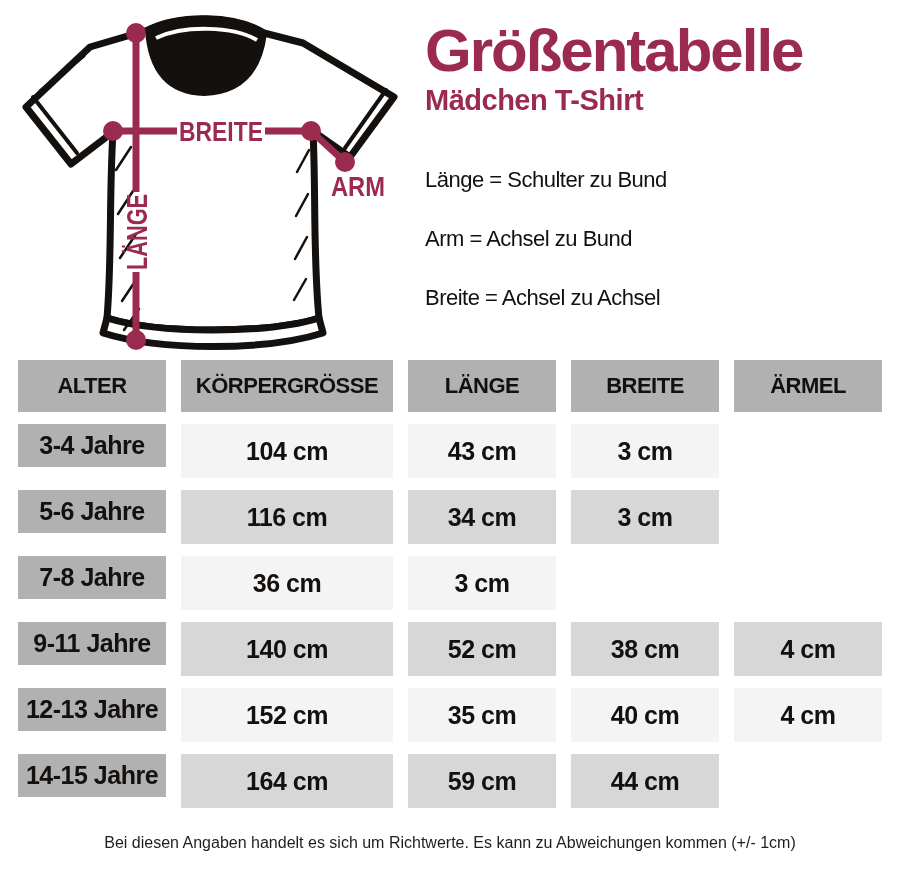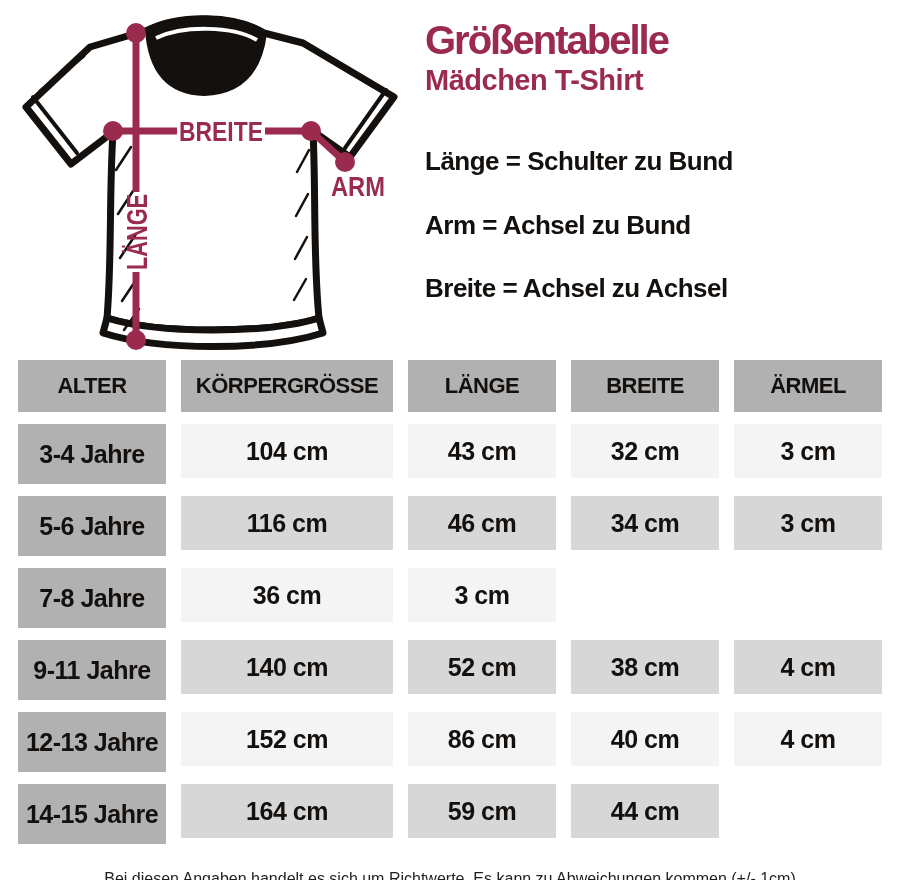--- a/index.html
+++ b/index.html
@@ -16,50 +16,50 @@
     width:900px;height:880px;overflow:hidden;background:#fff;
     font-family:"Liberation Sans",sans-serif;color:var(--ink);
   }
   .page{position:relative;width:900px;height:880px}
 
   
   .top{position:relative;height:358px}
   .diagram{position:absolute;left:0;top:0;width:420px;height:358px}
   .info{position:absolute;left:425px;top:20px;width:465px}
   .title{
-    margin:0;font-size:40px;line-height:1.04;font-weight:bold;
+    margin:0;font-size:60px;line-height:1.04;font-weight:bold;
     letter-spacing:-2px;color:var(--accent);
   }
   .subtitle{
     margin:3px 0 0;font-size:29px;line-height:1.05;font-weight:bold;
     letter-spacing:-0.5px;color:var(--accent);
   }
   .defs{margin-top:52px}
   .defs p{
-    margin:0 0 35px;font-size:26px;line-height:1.1;font-weight:bold;
+    margin:0 0 35px;font-size:22px;line-height:1.1;font-weight:normal;
     letter-spacing:-0.5px;color:var(--ink);
   }
   .meas line{stroke:var(--accent);stroke-width:7}
   .meas circle{fill:var(--accent)}
   .meas text{fill:var(--accent);font-weight:bold;font-family:"Liberation Sans",sans-serif}
 
   
   .size-table{width:864px;margin:2px auto 0}
   .thead,.trow{
     display:grid;
     grid-template-columns:148px 212px 148px 148px 148px;
     column-gap:15px;
     margin-bottom:12px;
   }
   .cell{
     display:flex;align-items:center;justify-content:center;
     font-weight:bold;font-size:25px;letter-spacing:-0.5px;color:var(--ink);
   }
   .th{height:52px;background:var(--header-gray);font-size:22px}
-  .age{height:60px;background:var(--header-gray)}
+  .age{height:43px;background:var(--header-gray)}
   .val{height:54px;background:var(--row-light)}
   .trow.alt .val{background:var(--row-gray)}
 
   
   .footnote{
     margin:26px 0 0;text-align:center;font-size:16px;font-weight:normal;
     color:var(--note);letter-spacing:0;
   }
 </style>
 </head>
@@ -134,46 +134,44 @@
         <div class="cell th">KÖRPERGRÖSSE</div>
         <div class="cell th">LÄNGE</div>
         <div class="cell th">BREITE</div>
         <div class="cell th">ÄRMEL</div>
       </div>
     <div id="tbody">
         <div class="trow">
           <div class="cell age">3-4 Jahre</div>
           <div class="cell val">104 cm</div>
           <div class="cell val">43 cm</div>
-          <div class="cell val">32 cm</div>
           <div class="cell val">3 cm</div>
         </div>
         <div class="trow alt">
           <div class="cell age">5-6 Jahre</div>
           <div class="cell val">116 cm</div>
-          <div class="cell val">46 cm</div>
           <div class="cell val">34 cm</div>
           <div class="cell val">3 cm</div>
         </div>
         <div class="trow">
           <div class="cell age">7-8 Jahre</div>
           <div class="cell val">36 cm</div>
           <div class="cell val">3 cm</div>
         </div>
         <div class="trow alt">
           <div class="cell age">9-11 Jahre</div>
           <div class="cell val">140 cm</div>
           <div class="cell val">52 cm</div>
           <div class="cell val">38 cm</div>
           <div class="cell val">4 cm</div>
         </div>
         <div class="trow">
           <div class="cell age">12-13 Jahre</div>
           <div class="cell val">152 cm</div>
-          <div class="cell val">86 cm</div>
+          <div class="cell val">35 cm</div>
           <div class="cell val">40 cm</div>
           <div class="cell val">4 cm</div>
         </div>
         <div class="trow alt">
           <div class="cell age">14-15 Jahre</div>
           <div class="cell val">164 cm</div>
           <div class="cell val">59 cm</div>
           <div class="cell val">44 cm</div>
         </div>
       </div>

